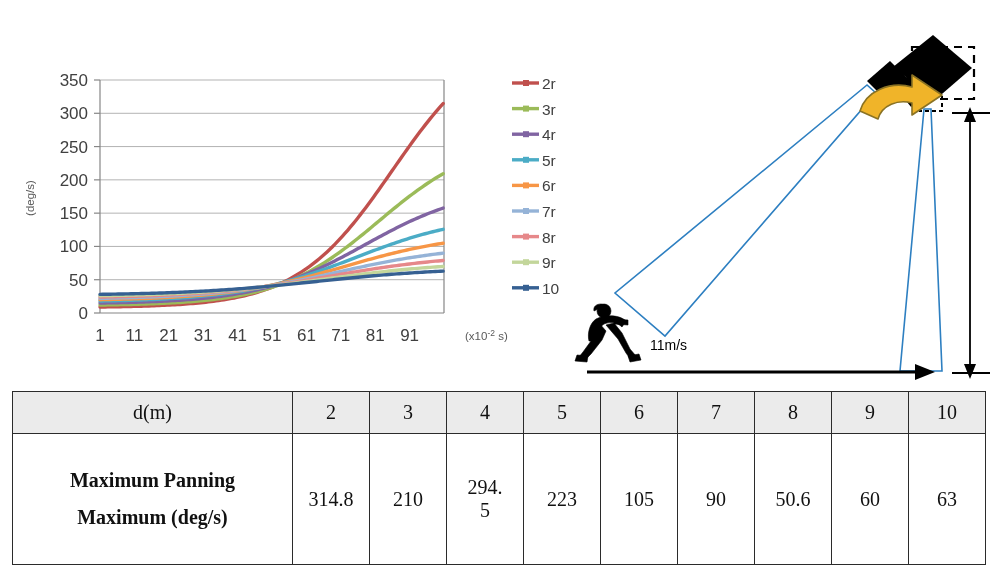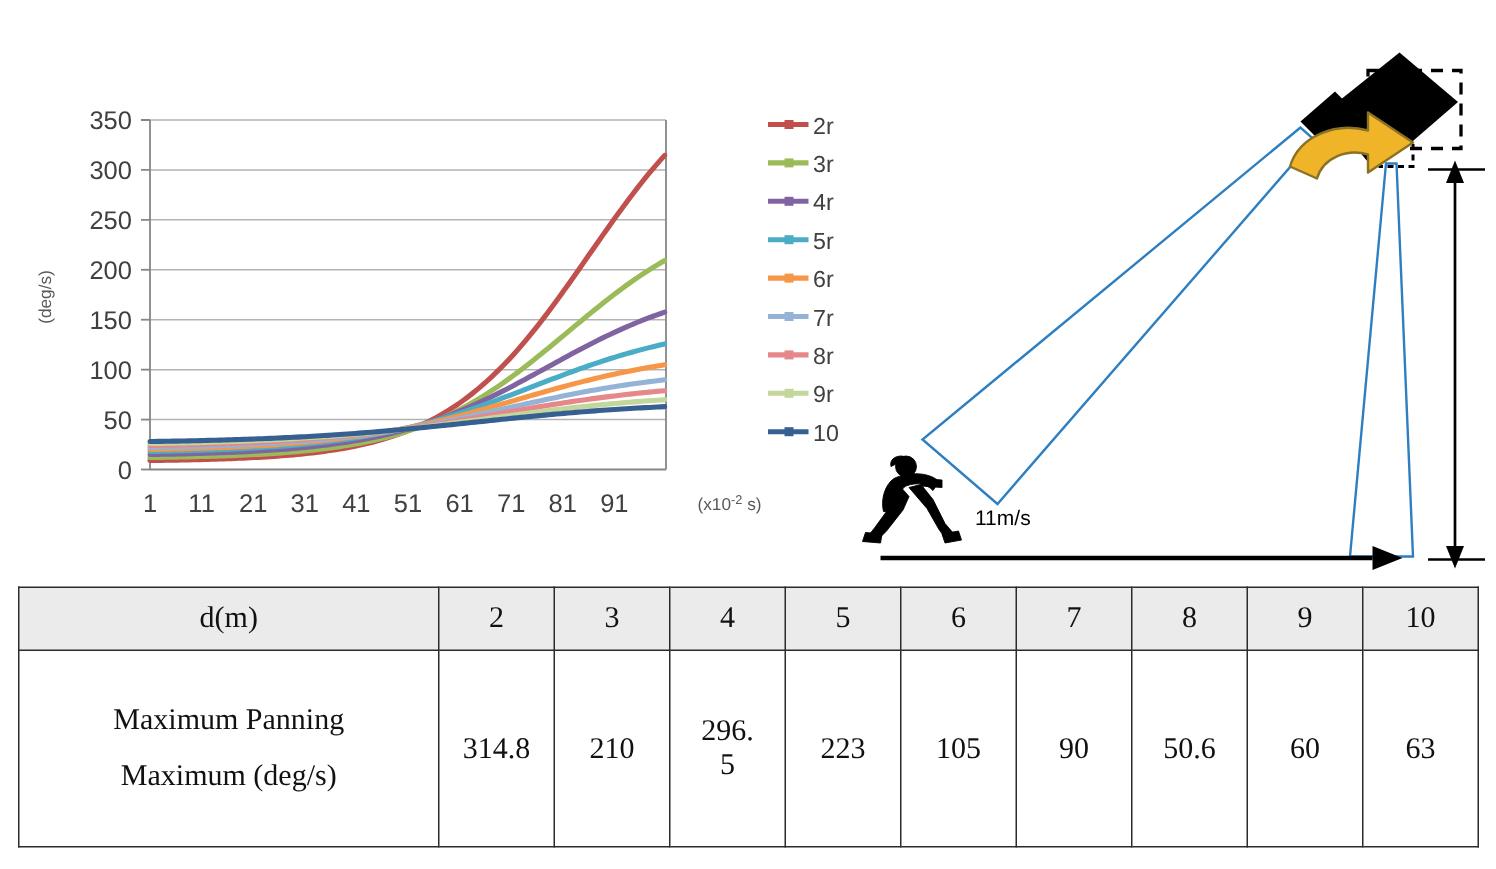--- a/index.html
+++ b/index.html
@@ -72,21 +72,21 @@
   }
   table#data-table thead th{
     background:#ebebeb;font-weight:normal;
     font-size:20px;height:41px;padding:0 4px;
   }
   table#data-table tbody td{
     background:#ffffff;font-size:20px;
     height:130px;padding:0 2px;
   }
   td.rowlabel{
-    font-size:21px;line-height:1.85;padding:0 10px;
+    font-size:21px;line-height:1.85;padding:0 10px;font-weight:bold;
   }
   col.c-label{width:280px;}
   col.c-val{width:77px;}
 </style>
 </head>
 <body>
 
 <div id="figure-row">
 
   <div id="chart-panel">
@@ -265,21 +265,21 @@
     </thead>
     <tbody>
       <tr id="table-body-row">
         <td class="rowlabel">
           <div>Maximum  Panning</div>
           <div>Maximum   (deg/s)</div>
         </td>
       <td>314.8</td>
           <td>210</td>
           <td>
-            <div>296.</div>
+            <div>294.</div>
             <div>5</div>
           </td>
           <td>223</td>
           <td>105</td>
           <td>90</td>
           <td>50.6</td>
           <td>60</td>
           <td>63</td>
         </tr>
     </tbody>

